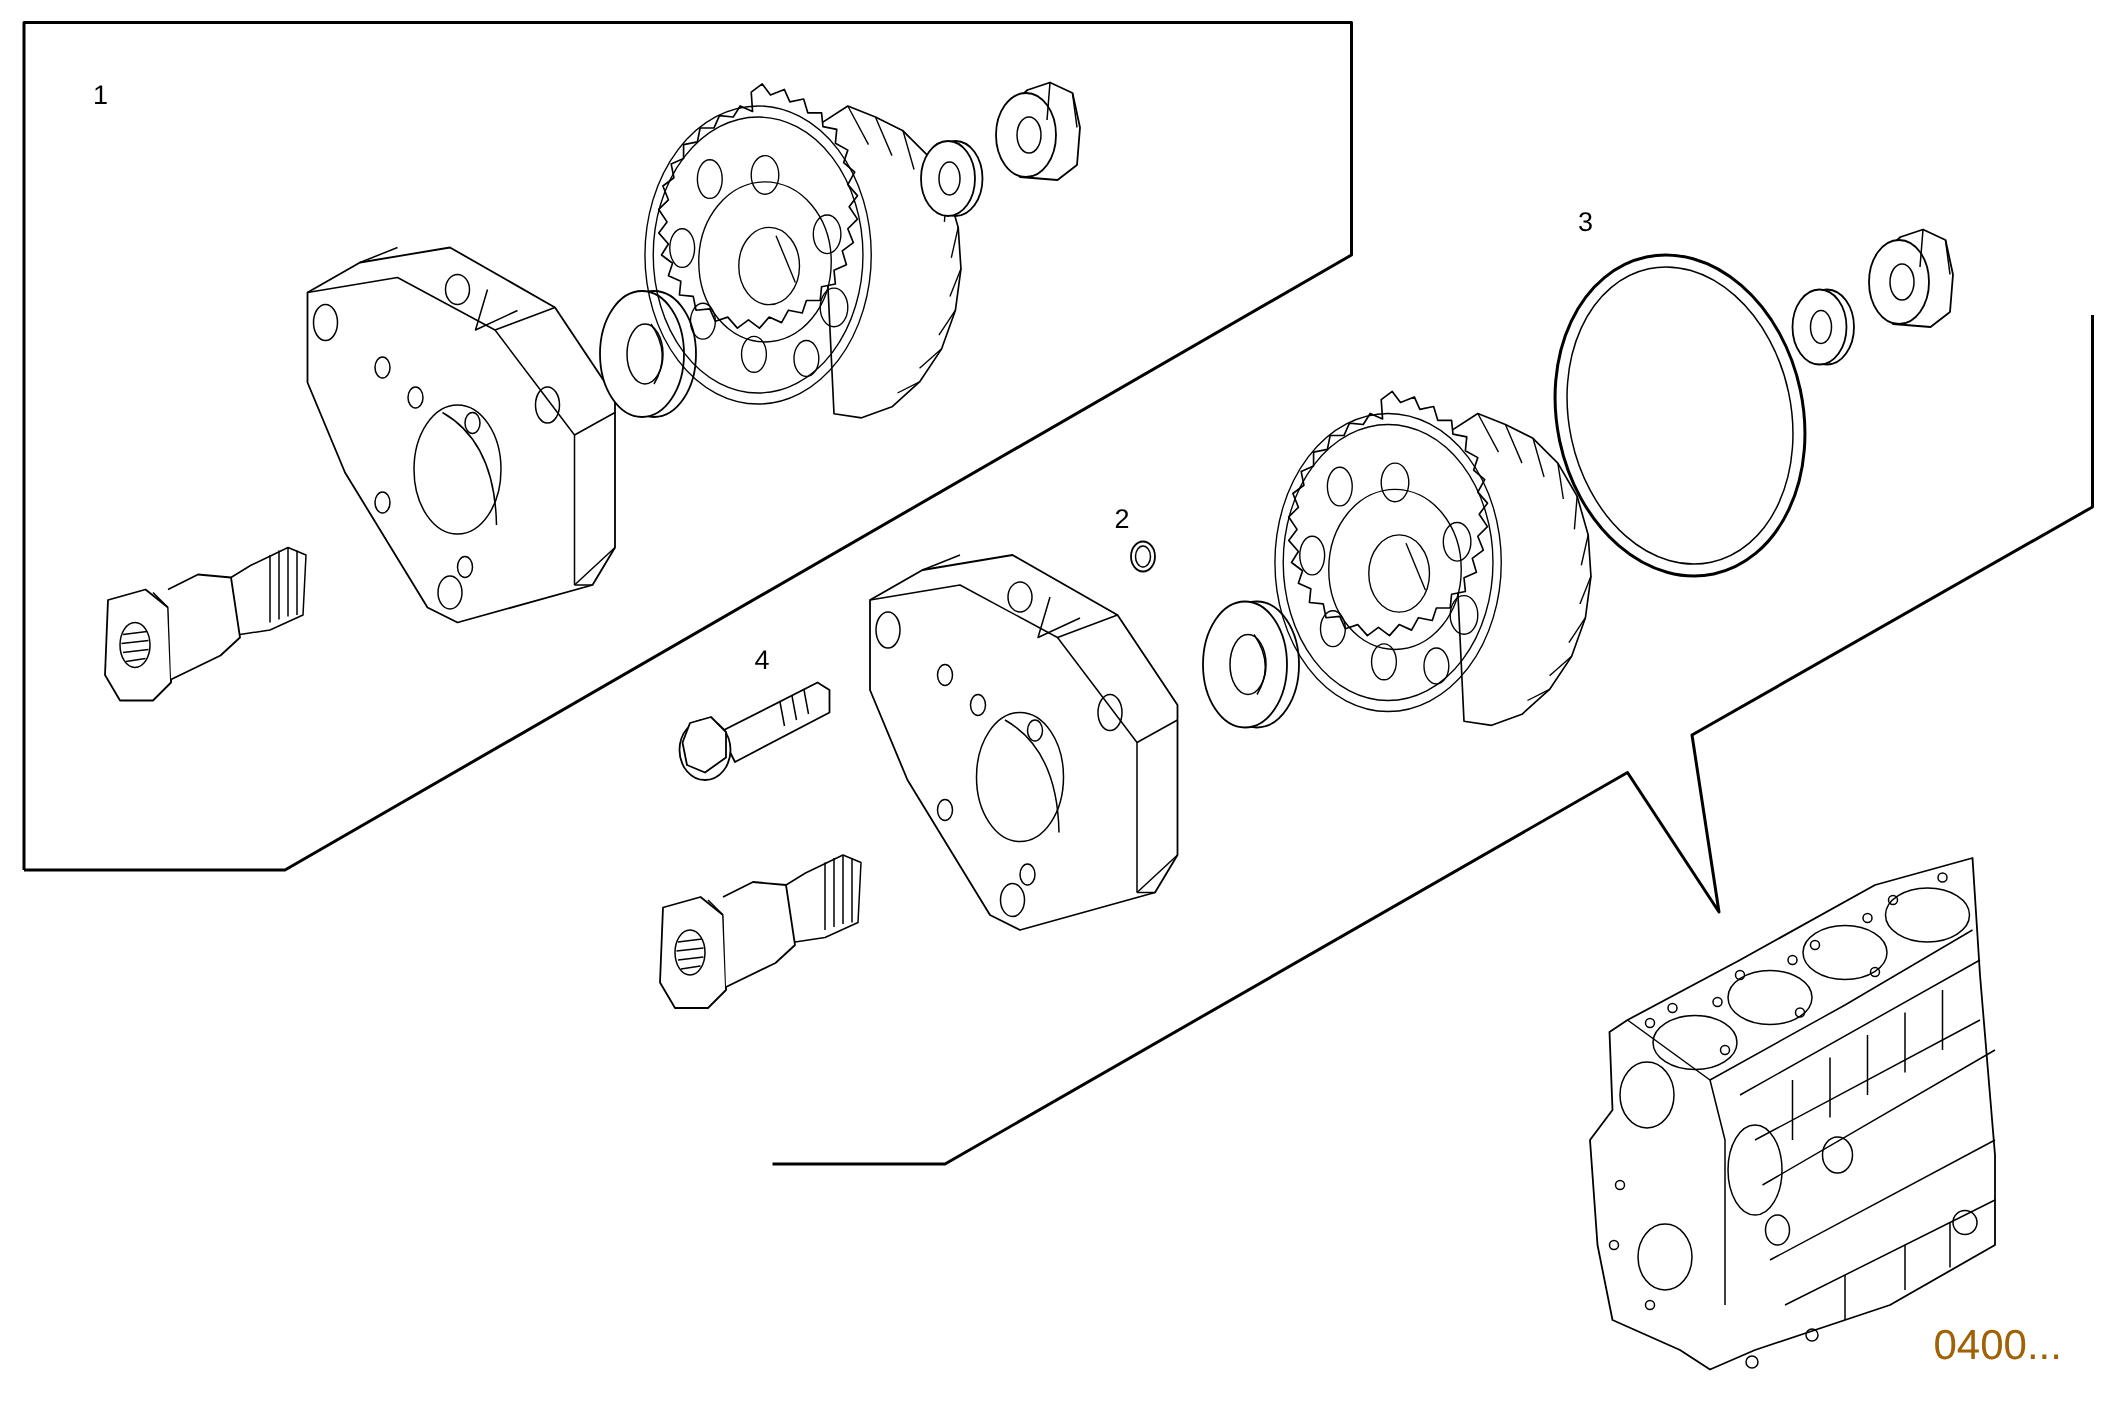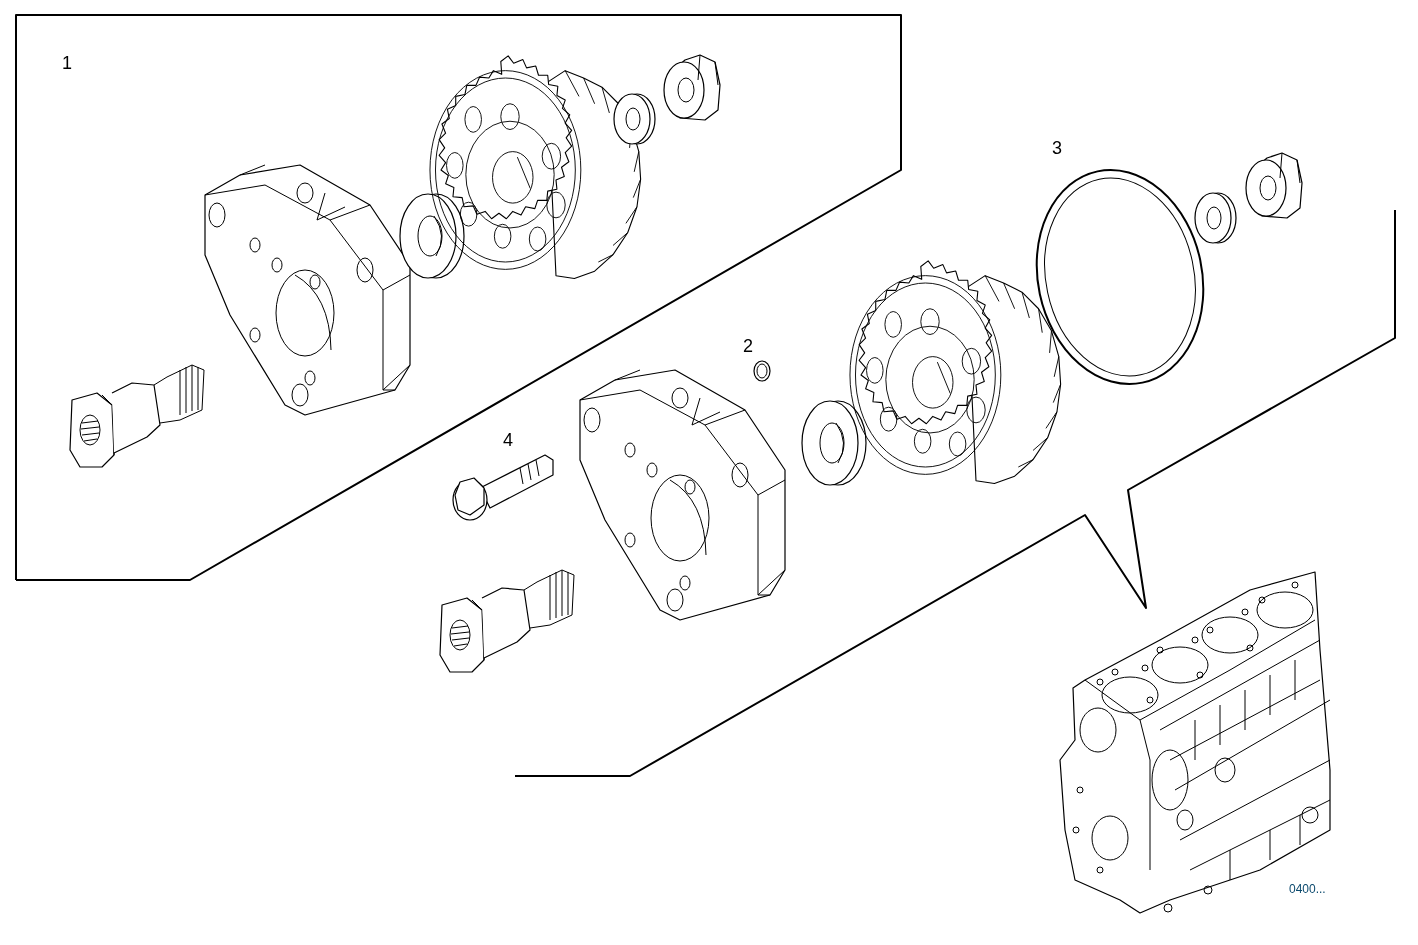--- a/index.html
+++ b/index.html
@@ -1,20 +1,20 @@
 <!DOCTYPE html>
 <html><head>
   <meta charset="utf-8">
   <style>
     html, body { margin: 0; padding: 0; background: #ffffff; }
     body { width: 1418px; height: 945px; position: relative; overflow: hidden;
            font-family: "Liberation Sans", sans-serif; }
     #canvas { position: absolute; left: 0; top: 0; width: 1418px; height: 945px; }
     .lbl { position: absolute; font-size: 18px; color: #000; line-height: 1; }
-    .code { position: absolute; font-size: 12px; color: #0c4a6e; line-height: 1; }
+    .code { position: absolute; font-size: 28px; color: #a16207; line-height: 1; }
     svg .thick { stroke: #000; stroke-width: 2; fill: none; stroke-linejoin: round; }
     svg .thin  { stroke: #000; stroke-width: 1; fill: none; stroke-linejoin: round; }
     svg .part  { stroke: #000; stroke-width: 1.2; fill: #fff; stroke-linejoin: round; }
   </style>
 </head>
 <body>
 
 <svg id="canvas" viewBox="0 0 1418 945" xmlns="http://www.w3.org/2000/svg">
   <defs>
 

